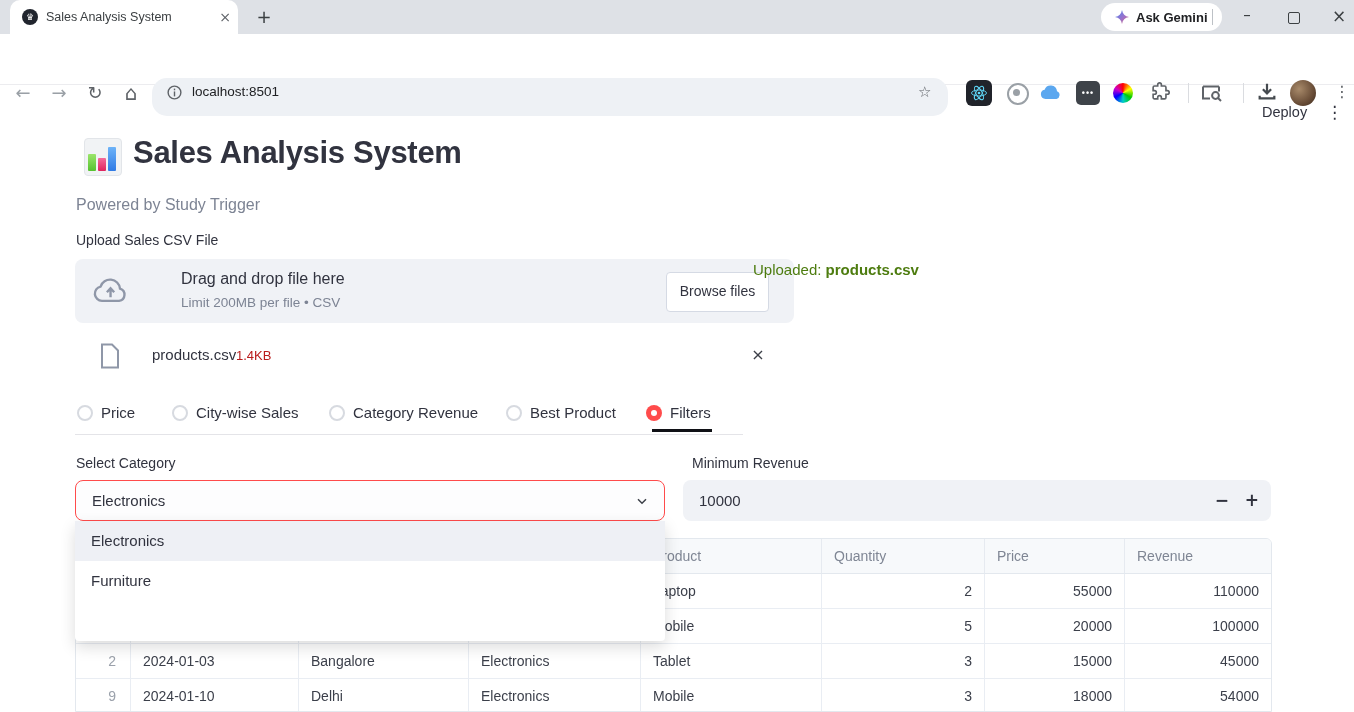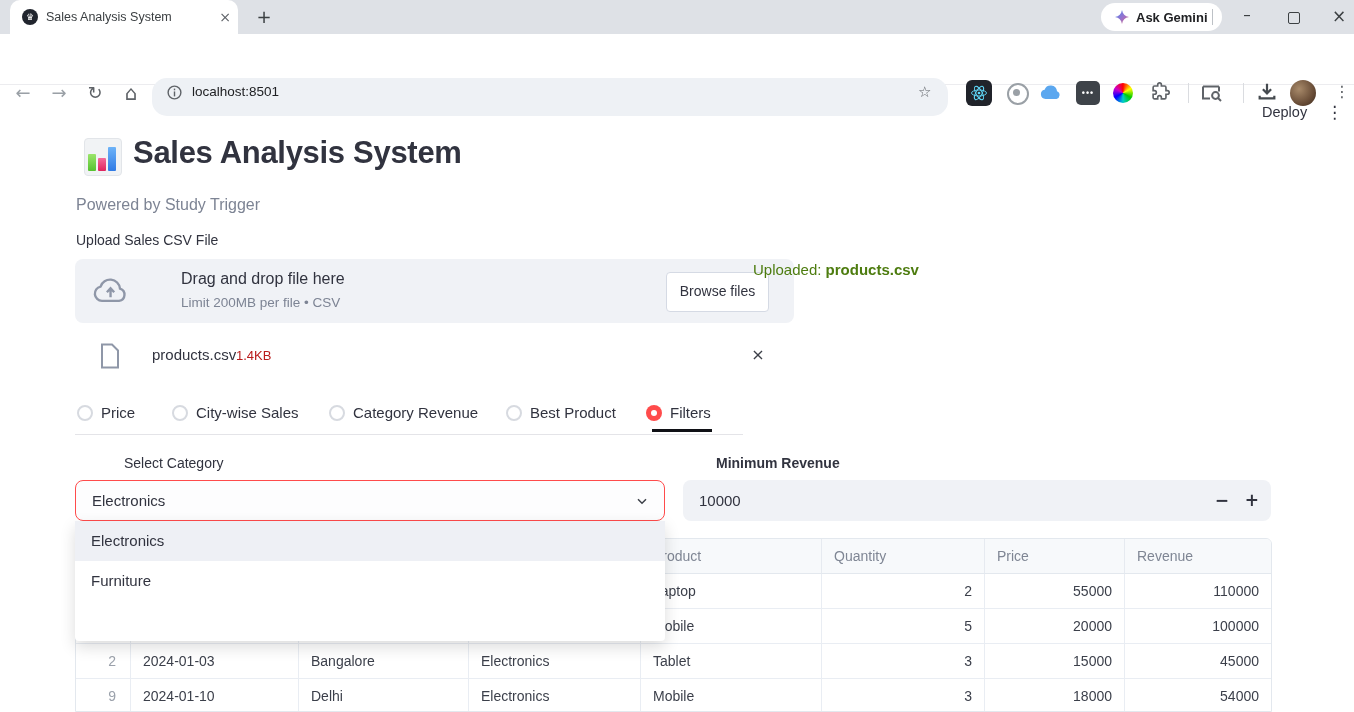--- a/index.html
+++ b/index.html
@@ -252,29 +252,29 @@
     <span class="rdot"></span>
     <span class="rlabel">Best Product</span>
   </div>
   <div class="radio-item" style="left:646px;">
     <span class="rdot sel"></span>
     <span class="rlabel">Filters</span>
   </div>
   <div class="radio-divider"></div>
   <div class="filters-underline"></div>
 
-  <span class="w-label" style="left:76px;margin-left:48px;">Select Category</span>
+  <span class="w-label" style="left:76px;">Select Category</span>
   <div class="selectbox">
     <span class="sel-val">Electronics</span>
     <svg class="sel-chev" width="16" height="16" viewBox="0 0 24 24">
       <path d="M6 9.5 l6 6 6-6" fill="none" stroke="#3d4049" stroke-width="2.2"></path>
     </svg>
   </div>
 
-  <span class="w-label" style="left:716px;font-weight:bold;">Minimum Revenue</span>
+  <span class="w-label" style="left:692px;">Minimum Revenue</span>
   <div class="numbox">
     <span class="num-val">10000</span>
     <span class="step minus glyph">−</span>
     <span class="step plus glyph">+</span>
   </div>
 
   <div class="tbl">
     <div class="cell th idx"></div>
     <div class="cell th"></div>
     <div class="cell th"></div>

